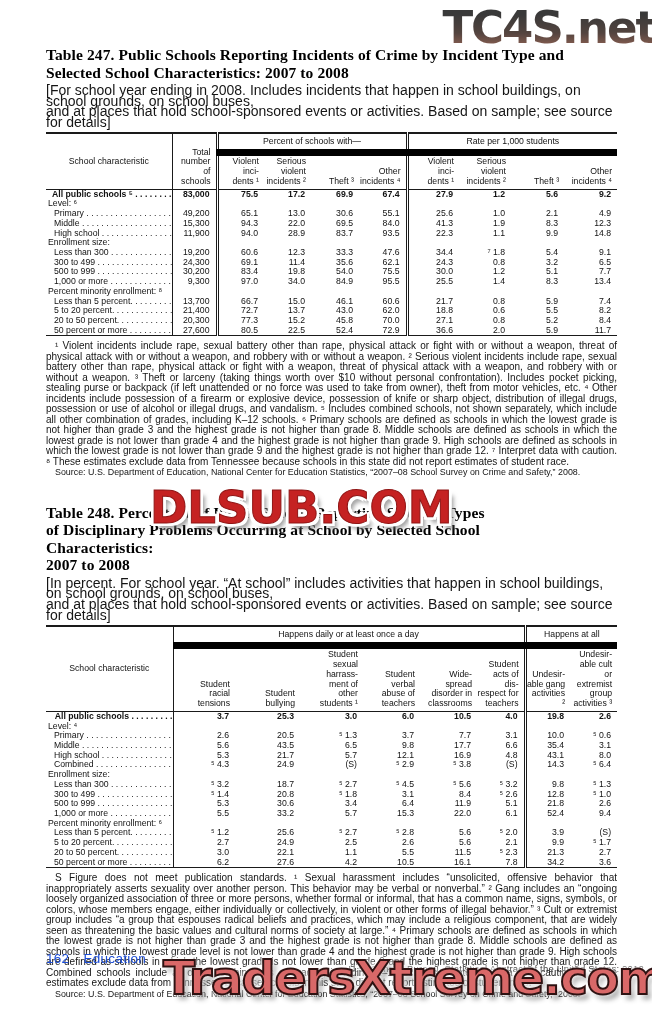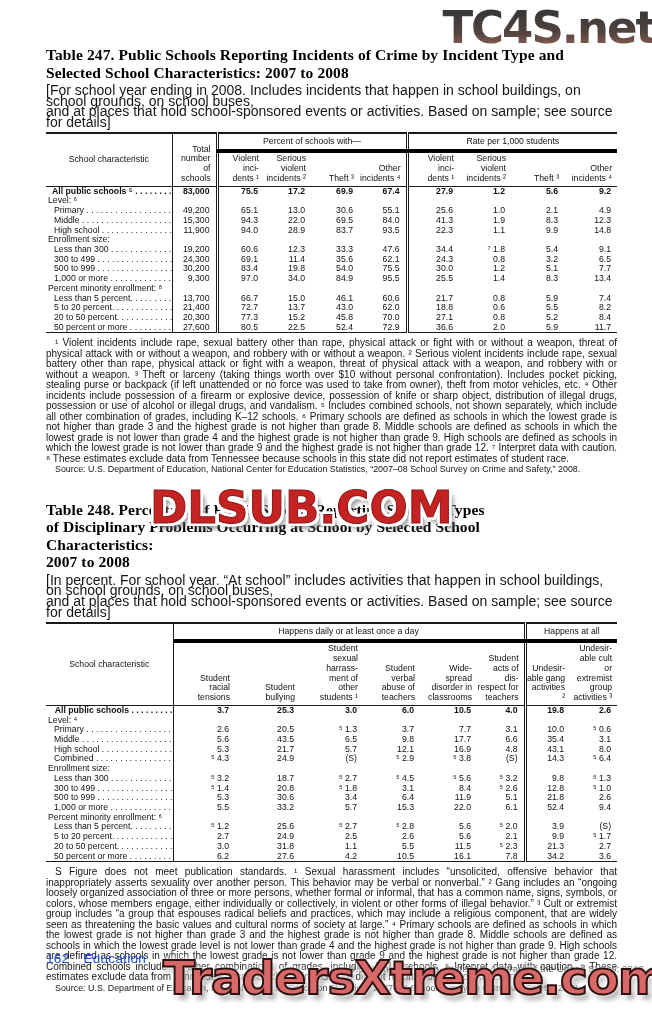--- a/index.html
+++ b/index.html
@@ -23,21 +23,21 @@
     border-top:2px solid #1a1a1a;border-bottom:1.5px solid #1a1a1a;
     margin-top:5px;
   }
   .dtable th{
     font-weight:normal;font-size:8.7px;line-height:9.8px;
     vertical-align:bottom;text-align:right;padding:1px 5px 2px 0;margin-left:12px;
   }
   .dtable th.stub{text-align:center;vertical-align:middle;padding:0;}
   .dtable th.grp{
     text-align:center;vertical-align:middle;
-    border-bottom:4px solid #000000;padding:2px 0;line-height:11px;
+    border-bottom:7px solid #000000;padding:2px 0;line-height:11px;
   }
   .dtable th.sub{white-space:pre-line;}
   .dtable td{font-size:8.7px;line-height:9.7px;padding:0;}
   .dtable td.lbl{white-space:nowrap;overflow:hidden;padding-left:2px;}
   .dtable td.lbl.ind{padding-left:8px;}
   .dtable td.num{text-align:right;padding-right:6px;white-space:nowrap;}
   .dtable tr.bold td{font-weight:bold;}
   .dtable tbody tr:first-child td{border-top:1.5px solid #1a1a1a;text-align:right;}
   .bl-s{border-left:1px solid #1a1a1a;}
   .bl-d{border-left:3px double #1a1a1a;}
@@ -520,21 +520,21 @@
           <td class="num">2.5</td>
           <td class="num">2.6</td>
           <td class="num">5.6</td>
           <td class="num">2.1</td>
           <td class="num">9.9</td>
           <td class="num">⁵ 1.7</td>
         </tr>
         <tr>
           <td class="lbl ind">20 to 50 percent. . . . . . . . . . . . .</td>
           <td class="num">3.0</td>
-          <td class="num">31.8</td>
+          <td class="num">22.1</td>
           <td class="num">1.1</td>
           <td class="num">5.5</td>
           <td class="num">11.5</td>
           <td class="num">⁵ 2.3</td>
           <td class="num">21.3</td>
           <td class="num">2.7</td>
         </tr>
         <tr>
           <td class="lbl ind">50 percent or more . . . . . . . . . .</td>
           <td class="num">6.2</td>

